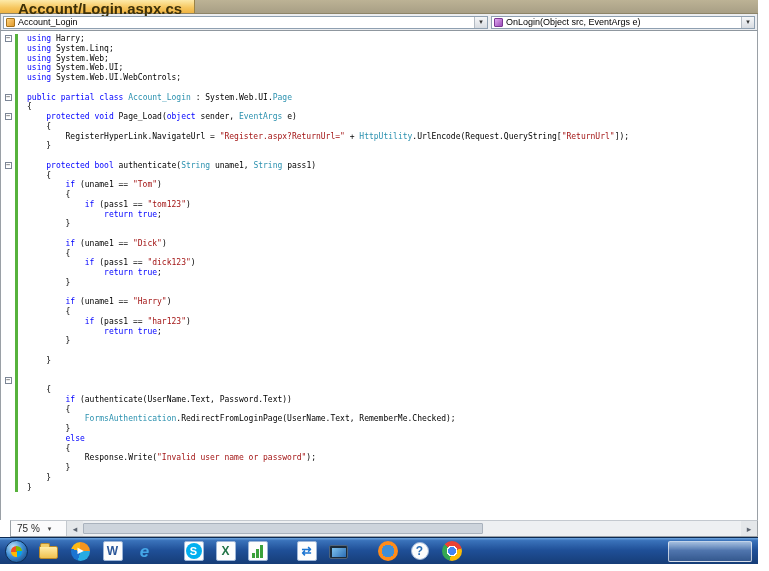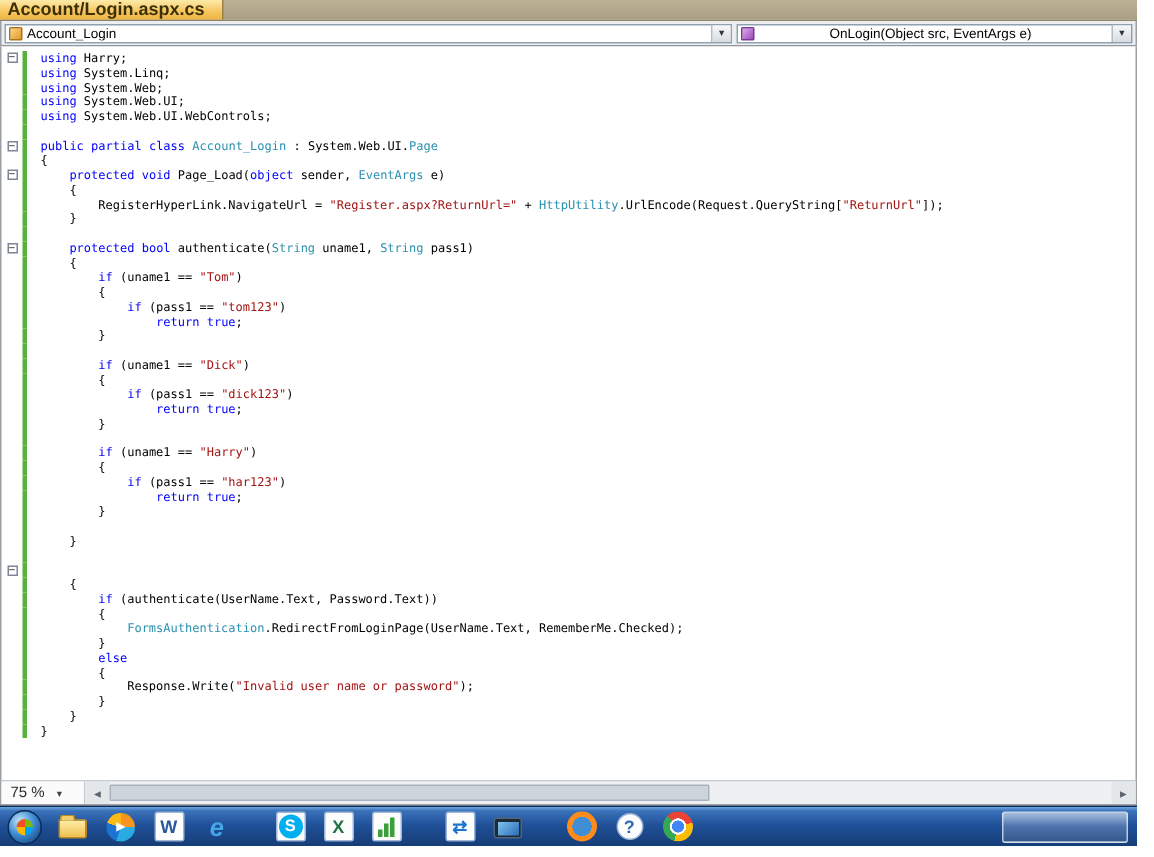--- a/index.html
+++ b/index.html
@@ -8,38 +8,38 @@
     font-family:"Liberation Sans", sans-serif;
   }
   .screen { width:758px; height:565px; background:#fff; position:relative; }
 
   
   .tab-strip {
     height:14px; background:linear-gradient(#bcb295,#a89f85);
     border-bottom:1px solid #8d8468; display:flex; align-items:stretch;
   }
   .doc-tab {
-    display:flex; align-items:flex-end; padding:0 12px 0 5px;
+    display:flex; align-items:flex-start; padding:0 12px 0 18px;
     background:linear-gradient(#fdeaa9,#f6c65e 60%,#efb343);
     border-right:1px solid #9a8246;
-    font-size:12px; font-weight:bold; color:#3c3008; white-space:nowrap;
+    font-size:15px; font-weight:bold; color:#3c3008; white-space:nowrap;
   }
 
   
   .nav-bar {
     height:17px; background:#eceef1; border-bottom:1px solid #8f979f;
     border-left:1px solid #9aa0a6; border-right:1px solid #9aa0a6;
     display:flex; align-items:center; padding:1px 2px; gap:3px;
   }
   .combo {
     height:13px; background:#fff; border:1px solid #8fa0b1;
     display:flex; align-items:center; font-size:9px; color:#000; min-width:0;
   }
   .combo.left  { flex:0 0 64.5%; }
-  .combo.right { flex:1;gap:47px; }
+  .combo.right { flex:1; }
   .combo-text { flex:1; padding-left:3px; white-space:nowrap; overflow:hidden; }
   .combo-btn {
     width:13px; height:100%; flex:none; background:linear-gradient(#f6f7f9,#d8dce1);
     border-left:1px solid #b4bbc3; font-size:7px; color:#333;
     display:flex; align-items:center; justify-content:center;
   }
   .class-icon {
     width:9px; height:9px; margin-left:2px; flex:none; border-radius:1px;
     background:linear-gradient(135deg,#ffd37e,#e09a2d); border:1px solid #a8731c;
   }
@@ -64,21 +64,21 @@
   .code-text { white-space:pre; }
   .tok-k { color:#0000ff; }
   .tok-n { color:#000000; }
   .tok-c { color:#2b91af; }
   .tok-s { color:#a31515; }
 
   
   .hscroll-row {
     height:17px; display:flex; align-items:stretch; background:#f4f5f7;
     border-left:1px solid #9aa0a6; border-right:1px solid #9aa0a6;
-    border-top:1px solid #c4c9cf; border-bottom:1px solid #9aa0a6;
+    border-top:1px solid #c4c9cf; border-bottom:1px solid #9aa0a6;margin-left:10px;
   }
   .zoom {
     width:56px; flex:none; display:flex; align-items:center; gap:8px;
     font-size:10px; color:#2a2a2a; padding-left:6px; border-right:1px solid #c4c9cf;
     background:#fbfbfc;
   }
   .zoom-caret { font-size:7px; color:#444; }
   .hscroll { flex:1; display:flex; align-items:stretch; background:#eef0f2; }
   .scroll-arrow {
     width:16px; flex:none; display:flex; align-items:center; justify-content:center;

